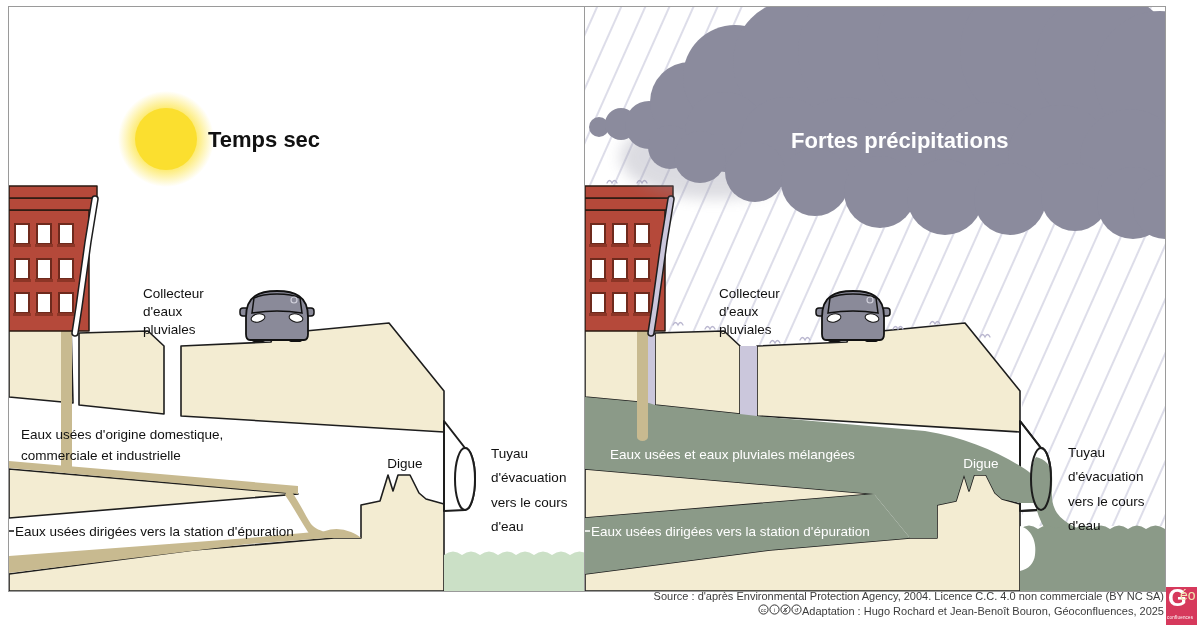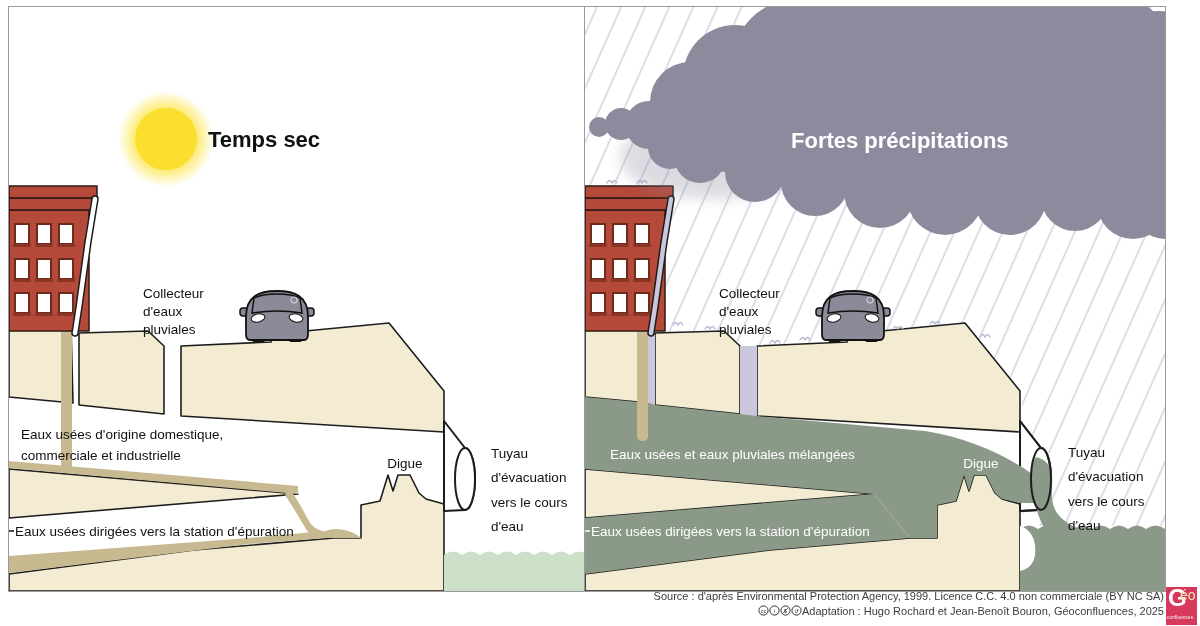--- a/index.html
+++ b/index.html
@@ -10,21 +10,21 @@
   #panel-left{left:8px;}
   #panel-right{left:584px;}
   .panel svg{display:block;}
   svg text{font-family:"Liberation Sans",sans-serif;}
   .lbl{font-size:13.5px;fill:#111;}
   .lbl-w{font-size:13.5px;fill:#ffffff;}
   .ttl{font-size:22px;font-weight:bold;fill:#111;}
   .ttl-w{font-size:22px;font-weight:bold;fill:#ffffff;}
   #caption{position:absolute;top:589px;right:36px;text-align:right;color:#3c3c3c;
            font-size:11px;line-height:14.5px;white-space:nowrap;}
-  #caption .row2{display:flex;align-items:center;justify-content:flex-end;gap:0;}
+  #caption .row2{display:flex;align-items:flex-start;justify-content:flex-end;gap:0;}
   .ccicons{display:inline-flex;gap:1px;vertical-align:middle;}
   #logo{position:absolute;left:1166px;top:587px;width:31px;height:38px;background:#d6395c;
         color:#fff;overflow:hidden;}
   #logo .g{position:absolute;left:2px;top:-2px;font-size:24px;font-weight:bold;line-height:26px;}
   #logo .eo{position:absolute;left:14px;top:0;font-size:14px;font-weight:normal;color:#f0e6b0;}
   #logo .conf{position:absolute;left:1px;top:28px;font-size:4.5px;letter-spacing:.2px;}
 </style>
 </head>
 <body>
 
@@ -290,21 +290,21 @@
         <text class="lbl-w" x="396" y="461" text-anchor="middle">Digue</text>
         <text class="lbl" x="483" y="450">Tuyau</text>
         <text class="lbl" x="483" y="474">d'évacuation</text>
         <text class="lbl" x="483" y="499">vers le cours</text>
         <text class="lbl" x="483" y="523">d'eau</text>
       </g>
     </svg>
   </div>
 
   <div id="caption">
-    <div>Source : d'après Environmental Protection Agency, 1999. Licence C.C. 4.0 non commerciale (BY NC SA)</div>
+    <div>Source : d'après Environmental Protection Agency, 2004. Licence C.C. 4.0 non commerciale (BY NC SA)</div>
     <div class="row2">
       <span class="ccicons">
         <svg width="44" height="11" viewBox="0 0 44 11">
           <g fill="none" stroke="#333" stroke-width="1">
             <circle cx="5.5" cy="5.5" r="4.6"></circle>
               <circle cx="16.5" cy="5.5" r="4.6"></circle>
             <circle cx="27.5" cy="5.5" r="4.6"></circle>
               <circle cx="38.5" cy="5.5" r="4.6"></circle>
           </g>
           <g fill="#333" font-size="5.5" font-family="'Liberation Sans',sans-serif" text-anchor="middle">

